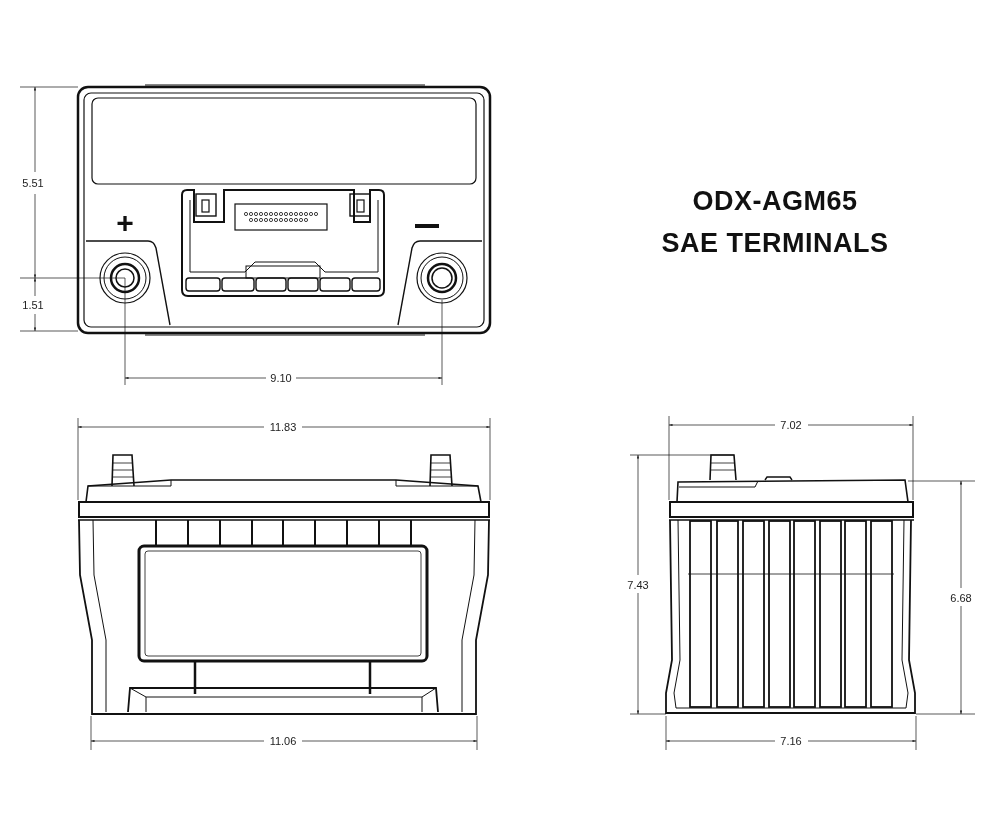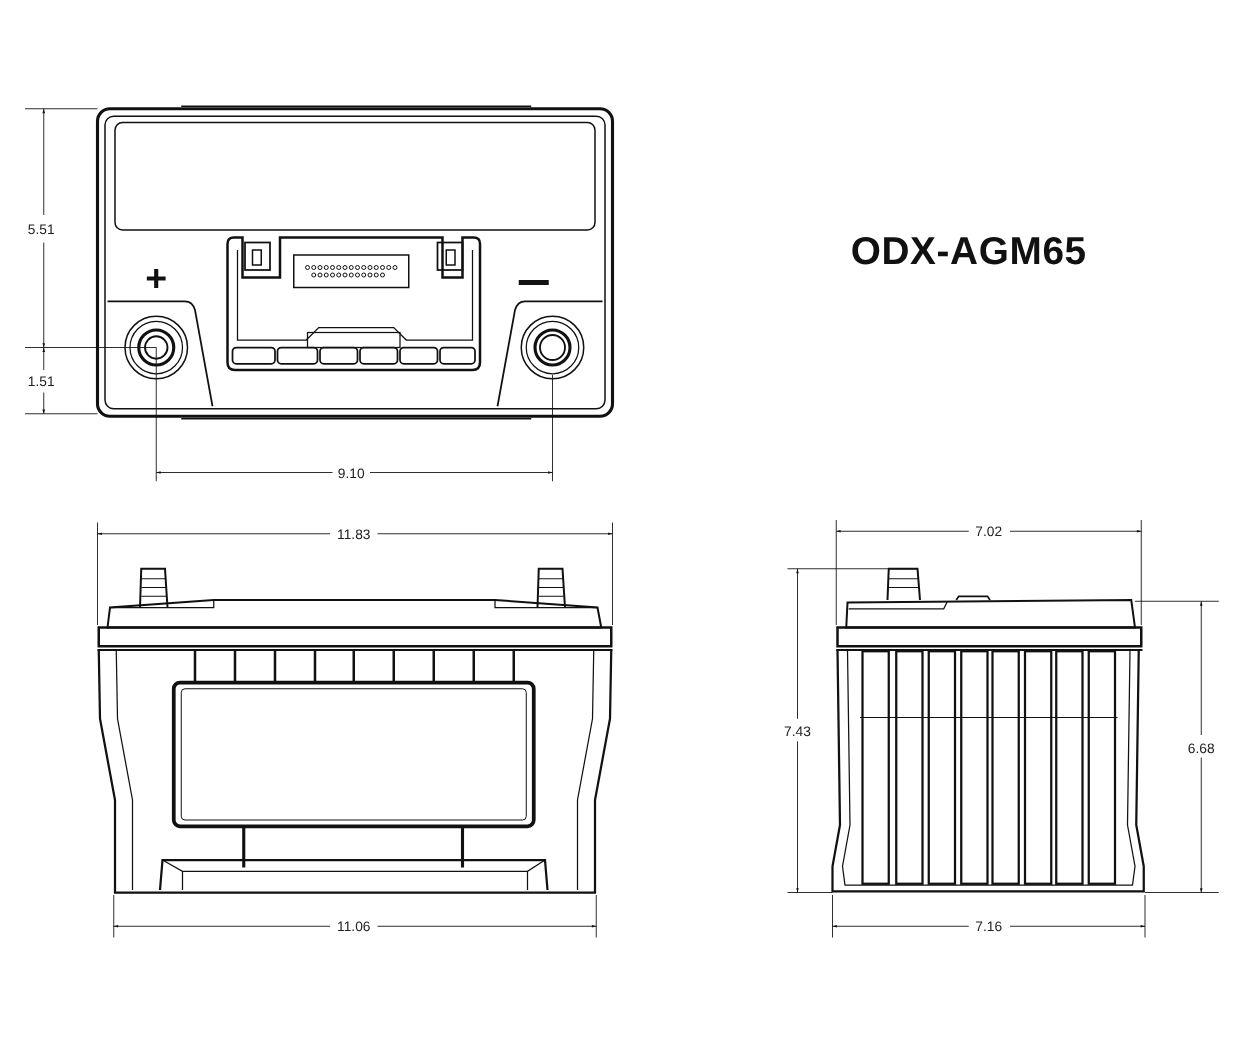--- a/index.html
+++ b/index.html
@@ -1,19 +1,19 @@
 <!DOCTYPE html>
 <html><head>
 <meta charset="utf-8">
 <style>
   html, body { margin: 0; padding: 0; background: #ffffff; }
   body { width: 1000px; height: 833px; position: relative; overflow: hidden; font-family: "Liberation Sans", sans-serif; }
   svg { position: absolute; left: 0; top: 0; }
   .title-block { position: absolute; left: 600px; top: 180px; width: 350px; text-align: center; }
-  .title-line { font-family: "Liberation Sans", sans-serif; font-weight: bold; font-size: 31px; line-height: 42px; color: #111; letter-spacing: 0.5px; }
+  .title-line { font-family: "Liberation Sans", sans-serif; font-weight: bold; font-size: 27px; line-height: 42px; color: #111; letter-spacing: 0.5px; }
   .dim { font-family: "Liberation Sans", sans-serif; font-size: 11px; fill: #222; }
   .ln { stroke: #111; fill: none; }
 </style>
 </head>
 <body>
 
 <svg width="1000" height="833" viewBox="0 0 1000 833">
   <defs>
     <marker id="arr" viewBox="0 0 10 10" refX="10" refY="5" markerWidth="8" markerHeight="5" orient="auto-start-reverse">
       <path d="M0,2 L10,5 L0,8 z" fill="#111"></path>
@@ -219,13 +219,14 @@
     <line x1="908" y1="481" x2="975" y2="481" class="ln" stroke-width="0.7"></line>
     <line x1="916" y1="714" x2="975" y2="714" class="ln" stroke-width="0.7"></line>
     <line x1="961" y1="481" x2="961" y2="588" class="ln" stroke-width="0.7" marker-start="url(#arr)"></line>
     <line x1="961" y1="606" x2="961" y2="714" class="ln" stroke-width="0.7" marker-end="url(#arr)"></line>
     <text x="961" y="602" text-anchor="middle" class="dim">6.68</text>
   </g>
 </svg>
 
 <div class="title-block">
   <div class="title-line">ODX-AGM65</div>
+  <div class="title-line">SAE TERMINALS</div>
 </div>
 
 </body></html>

